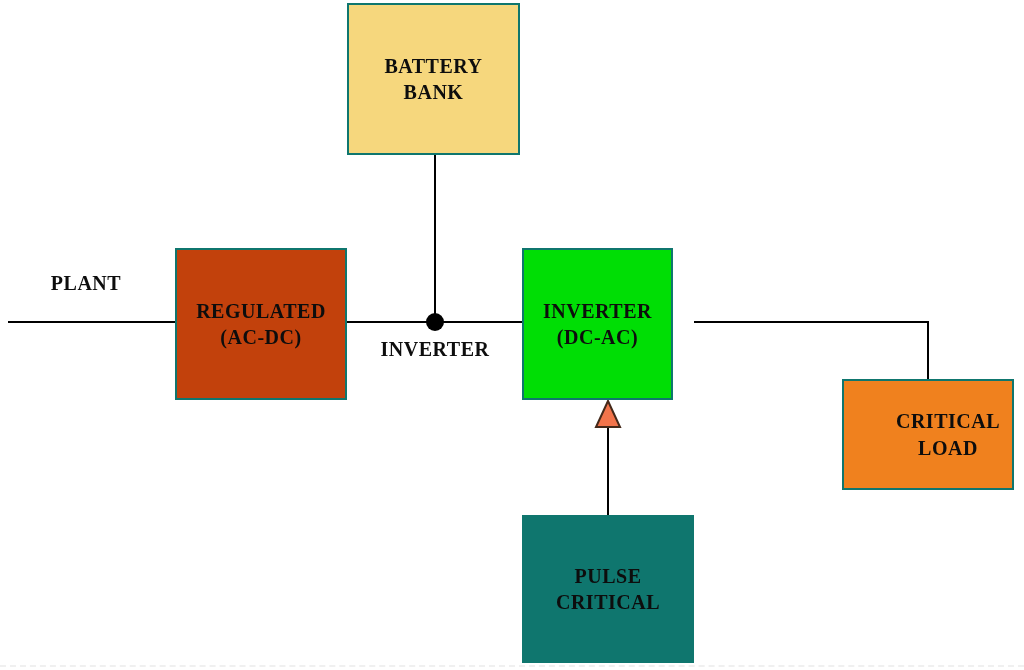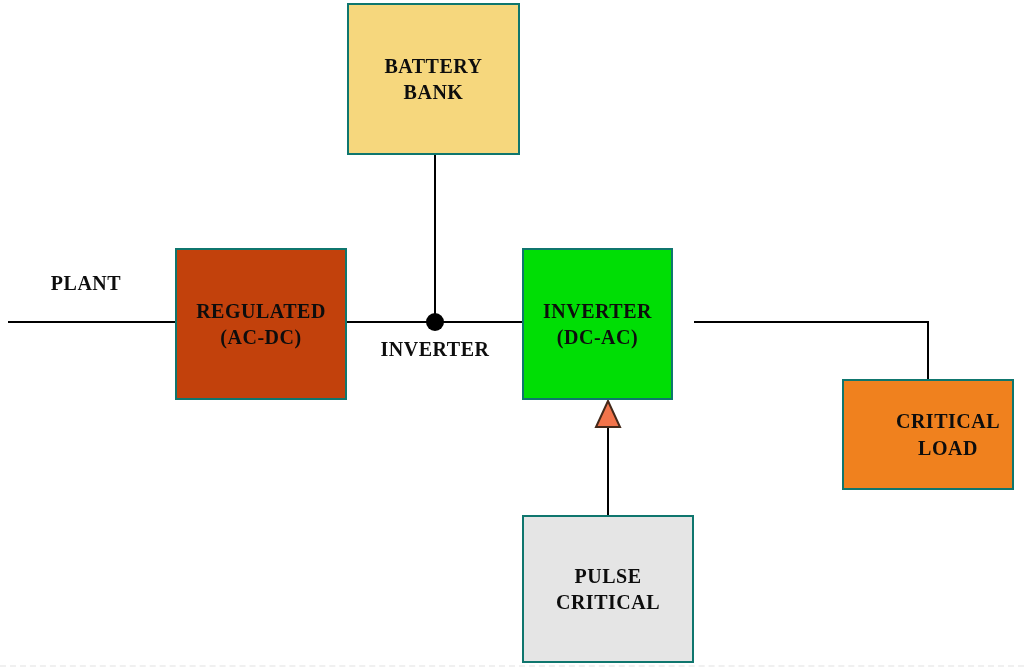--- a/index.html
+++ b/index.html
@@ -97,21 +97,21 @@
   <div class="node" id="inverter" style="background-color: rgb(0, 222, 5);">
     <span>INVERTER</span>
     <span>(DC-AC)</span>
   </div>
 
   <div class="node" id="critical" style="background-color: rgb(240, 129, 30);">
     <span>CRITICAL</span>
     <span>LOAD</span>
   </div>
 
-  <div class="node" id="pulse" style="background-color: #e5e5e5;">
+  <div class="node" id="pulse" style="background-color: #0f766e;">
     <span>PULSE</span>
     <span>CRITICAL</span>
   </div>
 
   <div class="freelabel" id="label-plant">
     <span>PLANT</span>
   </div>
 
   <div class="freelabel" id="label-bus">
     <span>INVERTER</span>

